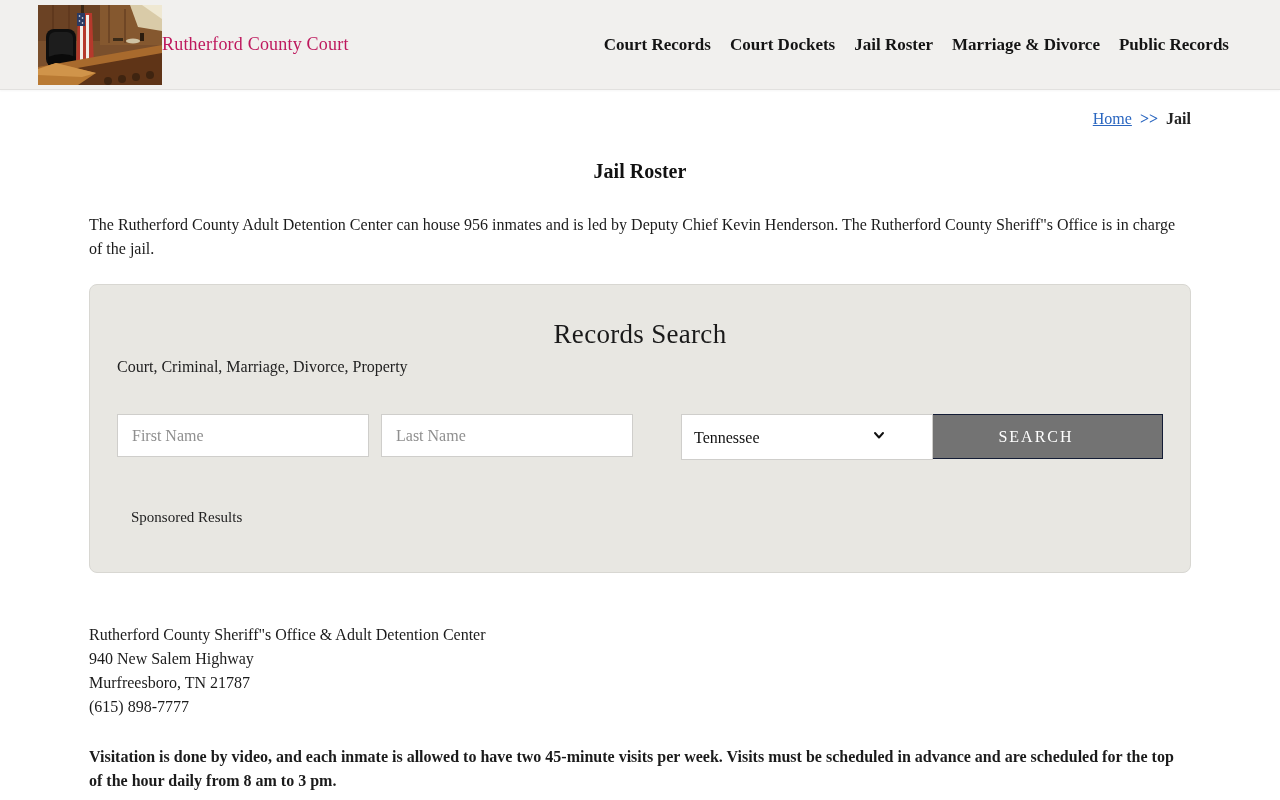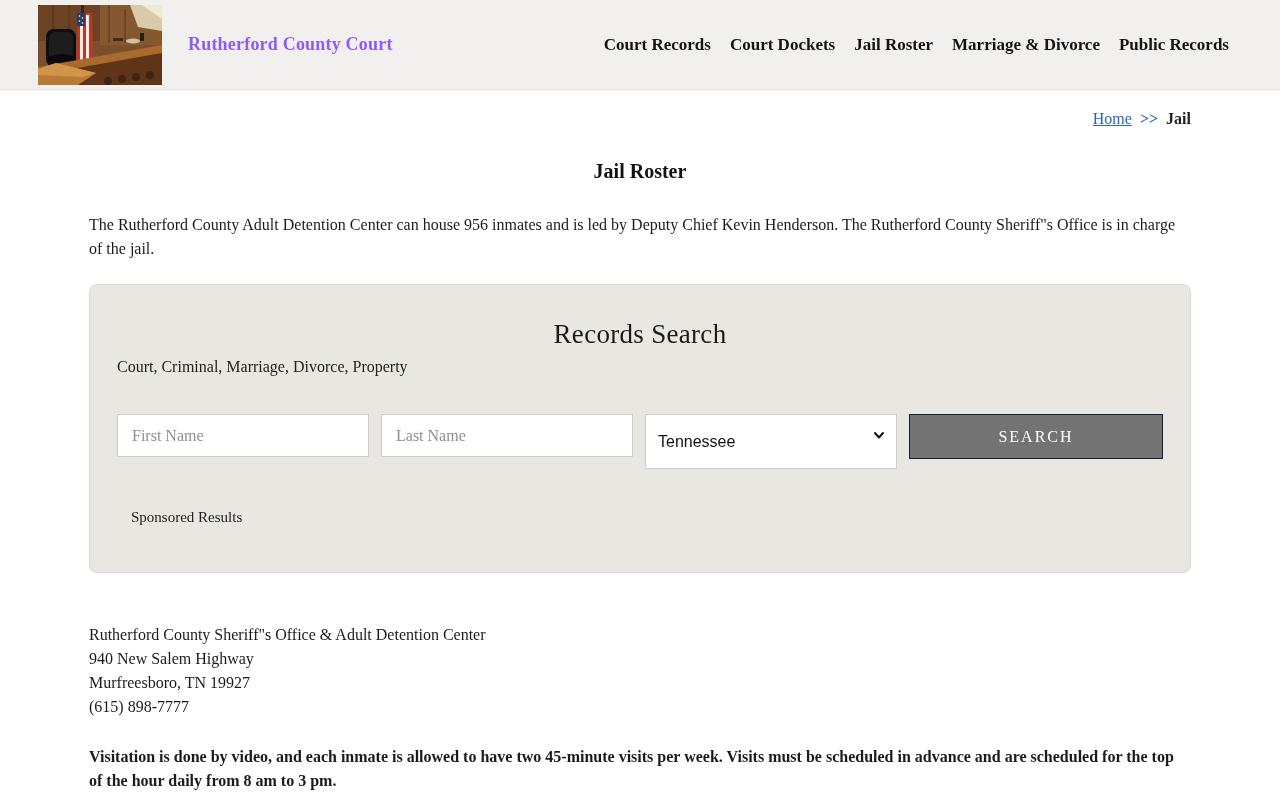--- a/index.html
+++ b/index.html
@@ -21,25 +21,24 @@
     padding: 0 51px 0 38px;
   }
   .brand-group { display: flex; align-items: center; }
   .logo-box {
     width: 124px;
     height: 80px;
     flex: 0 0 auto;
     overflow: hidden;
   }
   .brand-title {
-    margin-left: 26px;
     font-size: 18px;
-    font-weight: 700;
+    font-weight: 400;
     letter-spacing: 0.2px;
-    color: #8b5cf6;
+    color: #be185d;
     white-space: nowrap;
   }
   .main-nav {
     margin-left: auto;
     display: flex;
     align-items: center;
     gap: 19px;
   }
   .main-nav a {
     font-size: 17px;
@@ -131,32 +130,33 @@
     padding: 0 14px;
     font-family: "Liberation Serif", serif;
     font-size: 16px;
     color: #333333;
     outline: none;
   }
   .search-form input[type="text"]::placeholder { color: #8f8f8f; }
   .select-wrap { position: relative; }
   .select-wrap select {
     width: 100%;
-    height: 55px;
+    height: 46px;
     background: #ffffff;
     border: 1px solid #cfcecb;
     padding: 0 30px 0 12px;
-    font-family: Liberation Sans, sans-serif;
+    font-family: Liberation Serif, serif;
     font-size: 16px;
     color: #111111;
     appearance: none;
     -webkit-appearance: none;
     outline: none;
     cursor: pointer;
     border-radius: 0;
+    margin-left: 36px;
   }
   .select-wrap .chevron {
     position: absolute;
     right: 11px;
     top: 14px;
     pointer-events: none;
     line-height: 0;
   }
   .search-button {
     flex: 1 1 0;
@@ -286,19 +286,19 @@
       </div>
       <button class="search-button">SEARCH</button>
     </div>
 
     <div class="sponsored">Sponsored Results</div>
   </section>
 
   <div class="contact-block">
     <div>Rutherford County Sheriff"s Office &amp; Adult Detention Center</div>
     <div>940 New Salem Highway</div>
-    <div>Murfreesboro, TN 19927</div>
+    <div>Murfreesboro, TN 21787</div>
     <div>(615) 898-7777</div>
   </div>
 
   <p class="visitation">Visitation is done by video, and each inmate is allowed to have two 45-minute visits per week. Visits must be scheduled in advance and are scheduled for the top of the hour daily from 8 am to 3 pm.</p>
 
 </main>
 
 </body></html>

